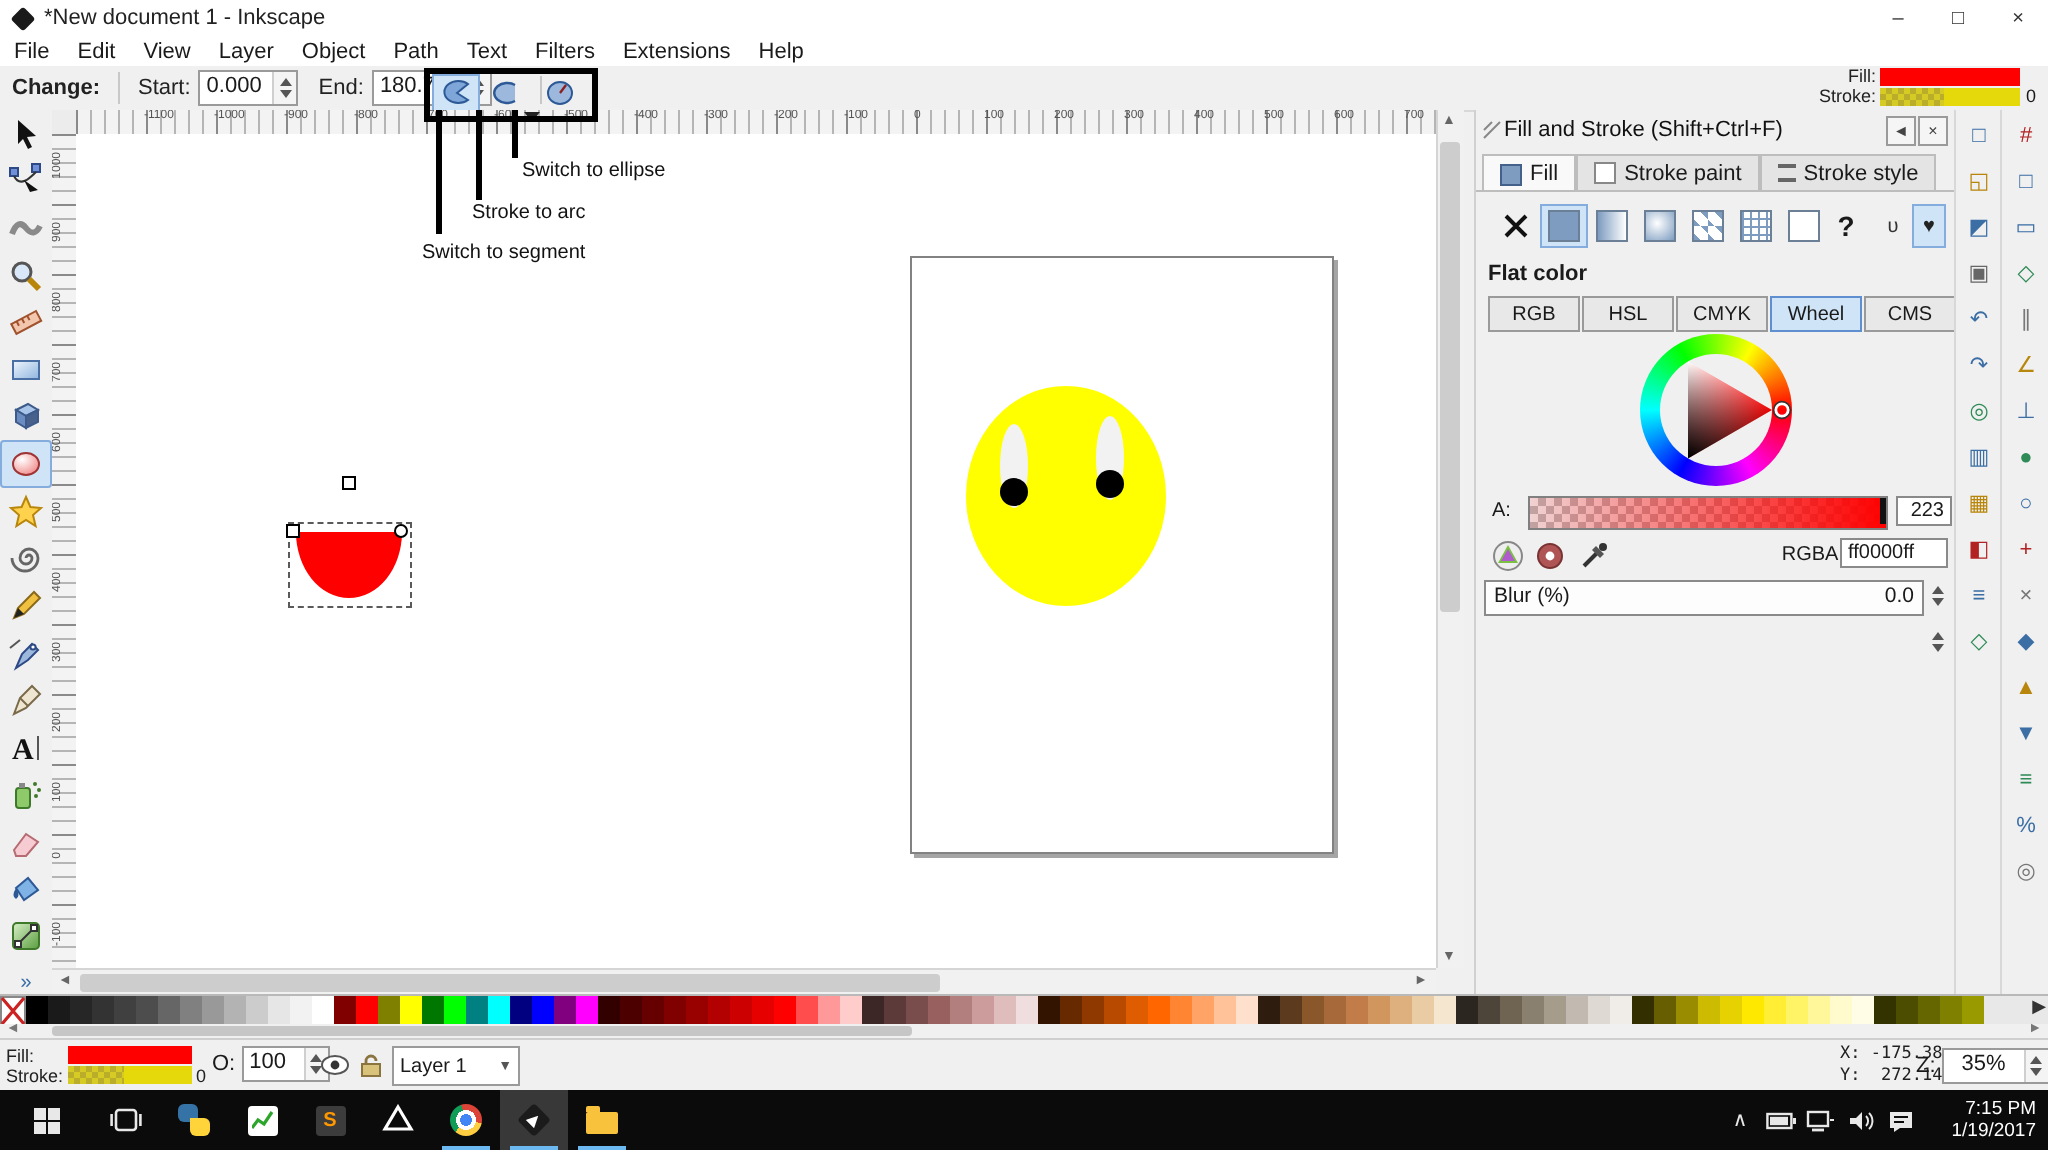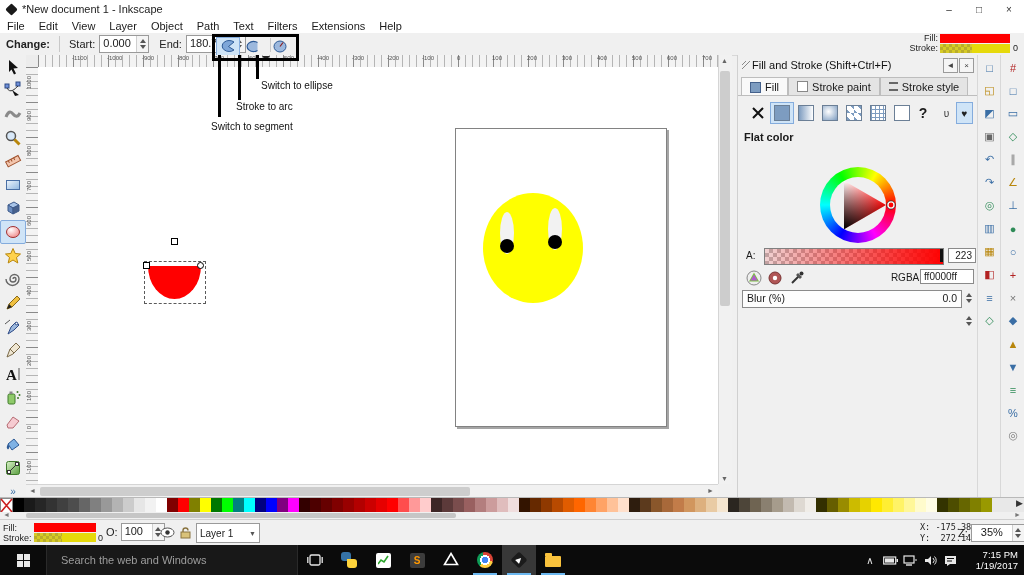--- a/index.html
+++ b/index.html
@@ -491,20 +491,27 @@
       <div class="pm" style="left:152px;">
           <span class="in" style="background:#fff;"></span>
         </div>
       <div class="pm" style="left:176px;width:16px;font-weight:bold;font-size:14px;">?</div>
       <div class="pm" style="left:200px;width:15px;font-size:10px;color:#333;">υ</div>
       <div class="pm selected" style="left:218px;width:15px;font-size:10px;color:#222;">♥</div>
     </div>
 
     <div class="flatlab">Flat color</div>
 
+    <div class="ctabs">
+      <div class="ctab">RGB</div>
+      <div class="ctab">HSL</div>
+      <div class="ctab">CMYK</div>
+      <div class="ctab active">Wheel</div>
+      <div class="ctab">CMS</div>
+    </div>
 
     <div class="wheel">
       <div class="hole"></div>
       <svg width="76" height="76">
         <defs>
           <linearGradient id="wt1" gradientUnits="userSpaceOnUse" x1="24" y1="14" x2="66" y2="38">
             <stop offset="0" stop-color="#ffffff"></stop>
               <stop offset="1" stop-color="#ff0000"></stop>
           </linearGradient>
           <linearGradient id="wt2" gradientUnits="userSpaceOnUse" x1="45" y1="24" x2="26" y2="62">
@@ -751,23 +758,20 @@
 
   <div class="taskbar">
     <div class="start">
         <div class="winlogo">
           <div></div>
           <div></div>
           <div></div>
           <div></div>
         </div>
       </div>
-    <div class="searchbox">
-        <span>Search the web and Windows</span>
-      </div>
     <div class="tbtn">
         <svg width="16" height="14">
           <rect x="3" y="2" width="10" height="10" rx="1.5" fill="none" stroke="#e8e8e8" stroke-width="1.3"></rect>
           <line x1="0.8" y1="4" x2="0.8" y2="10" stroke="#e8e8e8" stroke-width="1.3"></line>
           <line x1="15.2" y1="4" x2="15.2" y2="10" stroke="#e8e8e8" stroke-width="1.3"></line>
         </svg>
       </div>
     <div class="tbtn">
         <div class="py-ic">
           <div class="b"></div>

